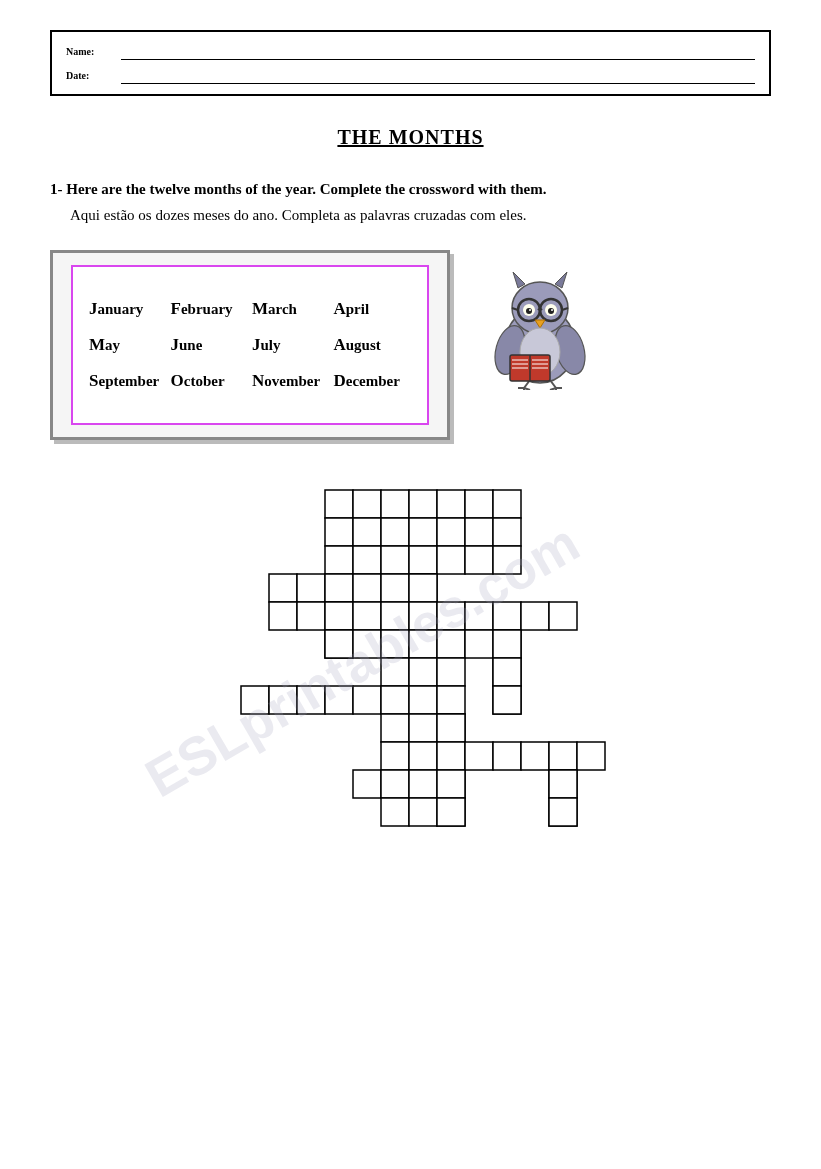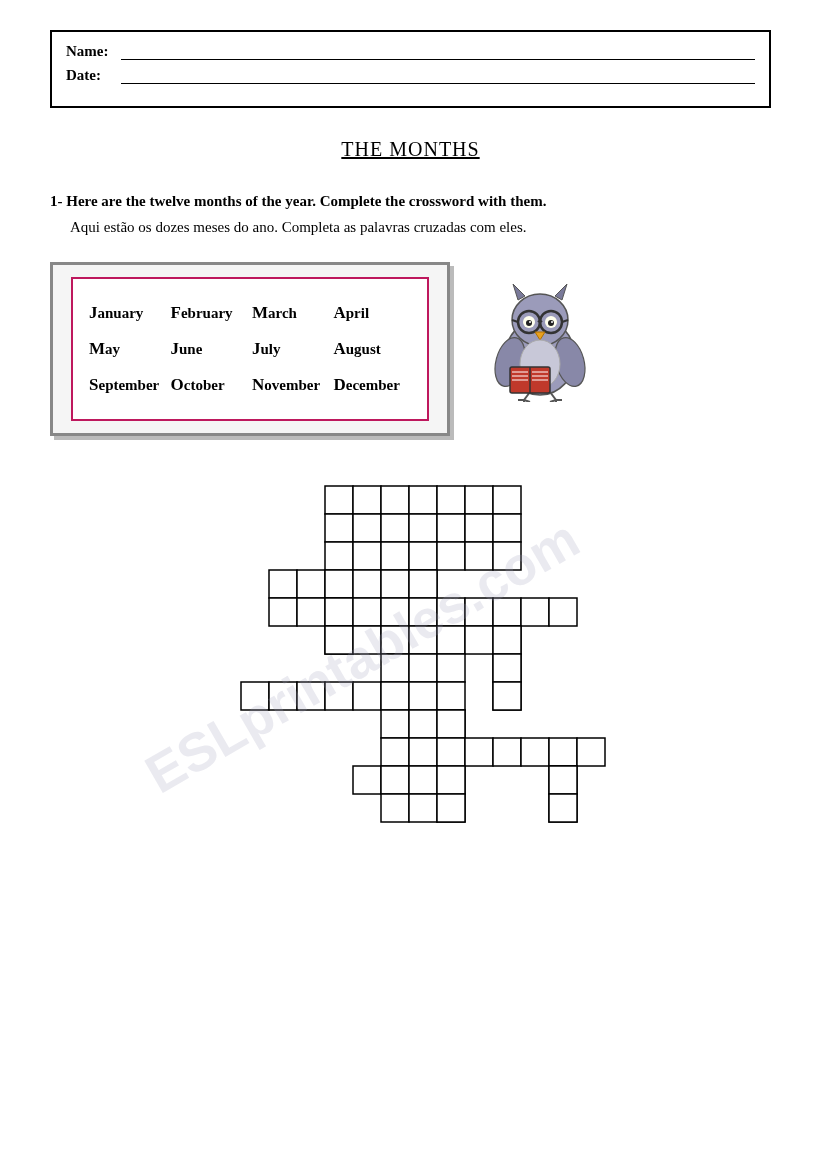--- a/index.html
+++ b/index.html
@@ -16,37 +16,37 @@
     .header-box {
       border: 2px solid #000;
       padding: 10px 14px;
       margin-bottom: 30px;
     }
     .header-box .field-line {
       display: flex;
       align-items: center;
       margin-bottom: 6px;
     }
-    .header-box .field-line:last-child { margin-bottom: 12px; }
+    .header-box .field-line:last-child { margin-bottom: 0; }
     .header-box .field-label {
       font-weight: bold;
-      font-size: 15px;
+      font-size: 10px;
       min-width: 55px;
     }
     .header-box .field-line-underline {
       flex: 1;
       border-bottom: 1.5px solid #000;
       height: 18px;
     }
 
     
     .page-title {
       text-align: center;
       font-size: 20px;
-      font-weight: normal;
+      font-weight: bold;
       text-decoration: underline;
       margin-bottom: 28px;
       letter-spacing: 1px;
     }
 
     
     .instructions {
       font-size: 15px;
       margin-bottom: 22px;
       line-height: 1.7;
@@ -62,22 +62,22 @@
     }
 
     .months-box {
       border: 3px solid #888;
       padding: 12px 18px;
       min-width: 400px;
       background: #f5f5f5;
       box-shadow: 4px 4px 0 #bbb;
     }
     .months-inner {
-      border: 2px solid #be185d;
-      padding: 20px 14px;
+      border: 2px solid #d946ef;
+      padding: 28px 14px;
       background: #fff;
     }
     .months-grid {
       display: grid;
       grid-template-columns: repeat(4, 1fr);
       gap: 8px 0;
     }
     .month-item {
       font-size: 15px;
       font-weight: bold;

